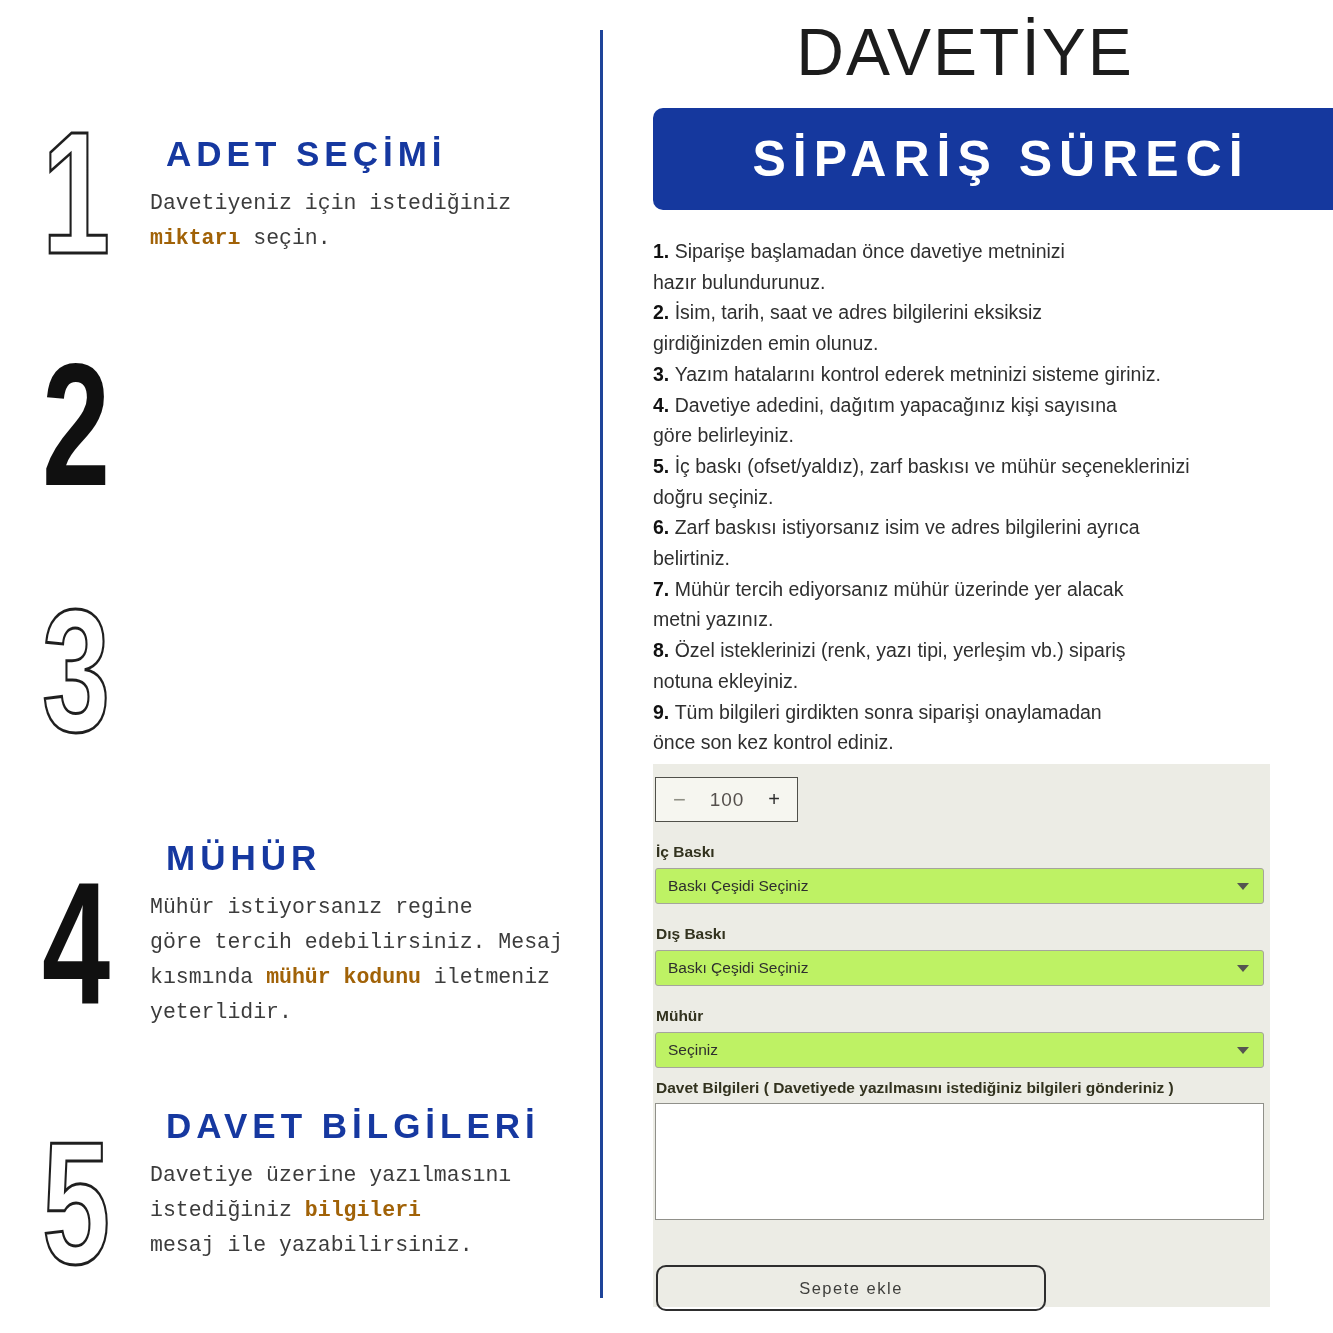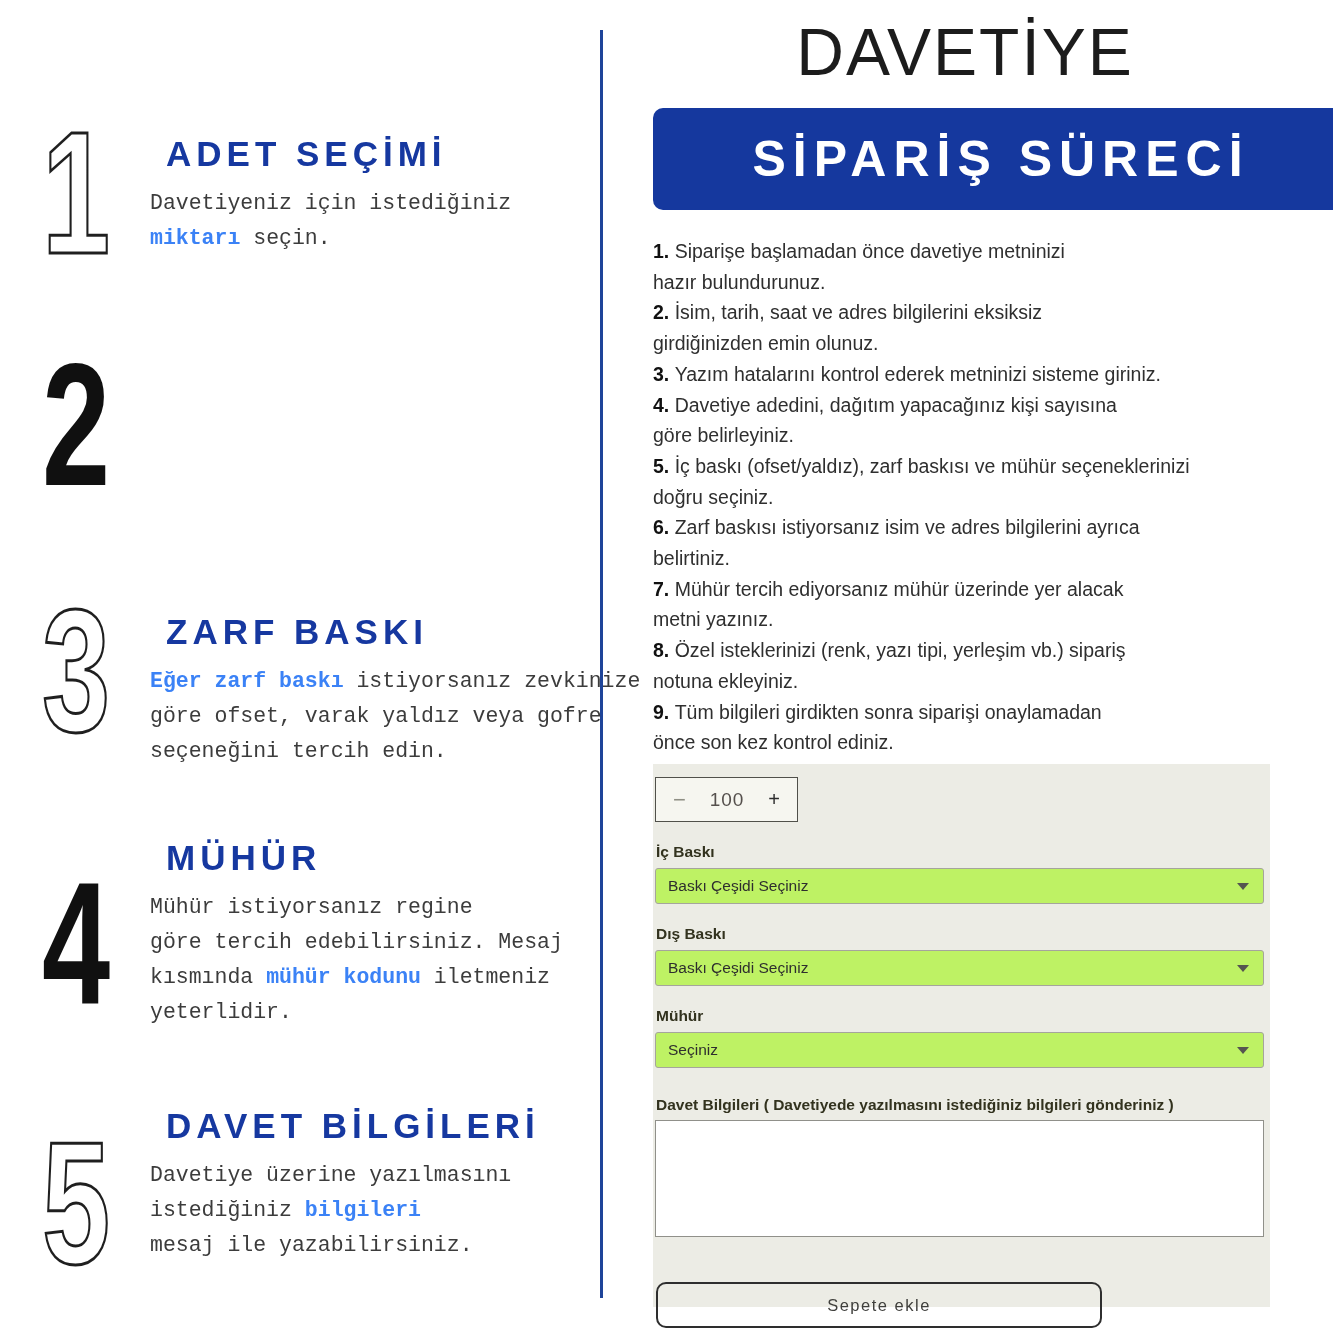--- a/index.html
+++ b/index.html
@@ -36,38 +36,38 @@
   .step-number{position:absolute;left:0;top:0;font-size:175px;font-weight:700;line-height:0.74;
                transform:scaleX(0.7);transform-origin:left top;}
   .step4 .step-number{top:46px}
   .step5 .step-number{top:38px}
   .step-number.solid{color:#101010;}
   .step-number.outline{color:#ffffff;-webkit-text-stroke:3px #1f1f1f;}
   .step-text{margin-left:108px;}
   .step-title{margin:6px 0 0 16px;font-size:35px;font-weight:700;color:var(--heading);letter-spacing:5px;white-space:nowrap;}
   .step-body{margin:12px 0 0 0;font-size:21.5px;line-height:35px;color:#3c3c3c;}
   .step-body .line{display:block;white-space:nowrap;font-family:Liberation Mono, monospace;}
-  .step-body b{color:#3b82f6;}
+  .step-body b{color:#a16207;}
 
   
   .form-panel{position:absolute;left:653px;top:764px;width:617px;height:543px;background:var(--panel);}
   .stepper{margin:13px 0 0 2px;width:143px;height:45px;border:1px solid #50504a;background:#f6f6f0;
            display:flex;align-items:center;justify-content:space-between;padding:0 17px;box-sizing:border-box;}
   .stepper .minus{color:#8f8f85;font-size:22px;cursor:default;}
   .stepper .qty{color:#55504d;letter-spacing:1px;font-size:19px;}
   .stepper .plus{color:#2c2c2c;font-size:20px;cursor:default;}
   .field-label{margin:21px 0 0 3px;font-size:15.5px;font-weight:700;color:var(--label);line-height:18px;}
-  .field-label.gap2{margin-top:28px;}
+  .field-label.gap2{margin-top:11px;}
   .select{position:relative;margin:7px 0 0 2px;width:609px;height:36px;background:#bef264;
           border:1px solid #a5a59c;border-radius:3px;box-sizing:border-box;display:flex;align-items:center;
           padding-left:12px;font-size:15.5px;color:#2e2e2e;}
   .caret{position:absolute;right:14px;top:50%;margin-top:-3px;width:0;height:0;
          border-left:6px solid transparent;border-right:6px solid transparent;border-top:7px solid #555550;}
   .textarea{margin:6px 0 0 2px;width:609px;height:117px;background:#ffffff;border:1px solid #90908a;box-sizing:border-box;}
-  .submit{display:block;margin:45px 0 0 3px;width:446px;height:46px;background:transparent;
+  .submit{display:block;margin:45px 0 0 3px;width:390px;height:46px;background:transparent;
           border:2px solid #2e2e2e;border-radius:10px;font-size:16.5px;color:#3f3f3c;letter-spacing:1.5px;
           font-family:inherit;cursor:pointer;}
 </style>
 </head>
 <body>
 
 <div class="canvas">
   <div class="divider"></div>
 
   <h1 class="title">DAVETİYE</h1>
@@ -123,28 +123,20 @@
             <span class="line"><span>Davetiyeniz için istediğiniz</span></span>
             <span class="line"><b>miktarı</b><span> seçin.</span></span>
           </p>
         </div>
       </div>
       <div class="step step2">
         <div class="step-number solid">2</div>
       </div>
       <div class="step step3">
         <div class="step-number outline">3</div>
-        <div class="step-text">
-          <h2 class="step-title">ZARF BASKI</h2>
-          <p class="step-body">
-            <span class="line"><b>Eğer zarf baskı</b><span> istiyorsanız zevkinize</span></span>
-            <span class="line"><span>göre ofset, varak yaldız veya gofre</span></span>
-            <span class="line"><span>seçeneğini tercih edin.</span></span>
-          </p>
-        </div>
       </div>
       <div class="step step4">
         <div class="step-number solid">4</div>
         <div class="step-text">
           <h2 class="step-title">MÜHÜR</h2>
           <p class="step-body">
             <span class="line"><span>Mühür istiyorsanız regine</span></span>
             <span class="line"><span>göre  tercih edebilirsiniz. Mesaj</span></span>
             <span class="line"><span>kısmında </span><b>mühür kodunu</b><span> iletmeniz</span></span>
             <span class="line"><span>yeterlidir.</span></span>

